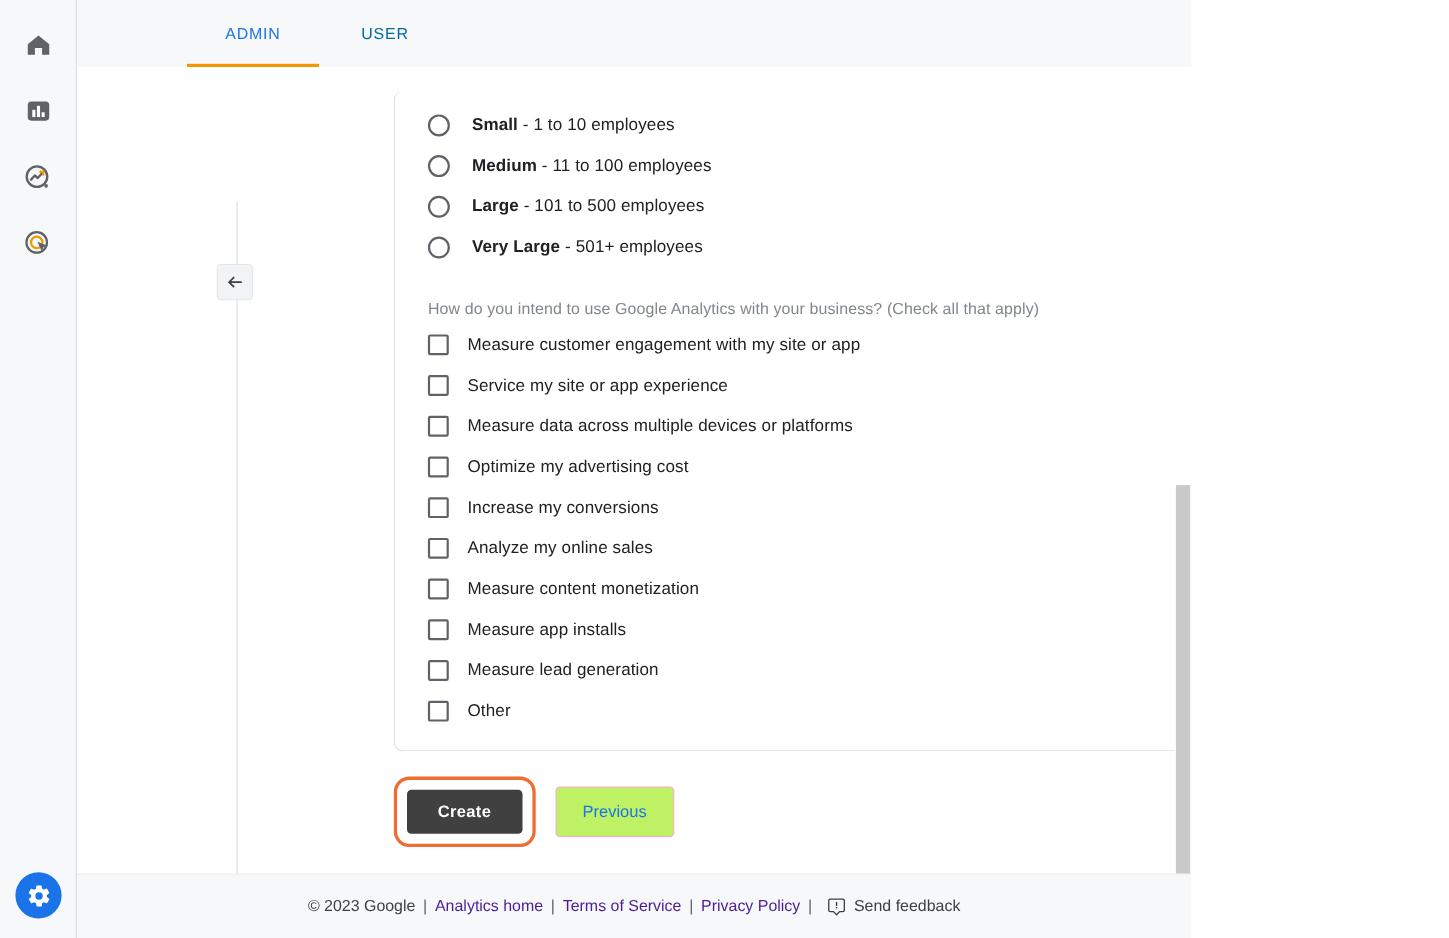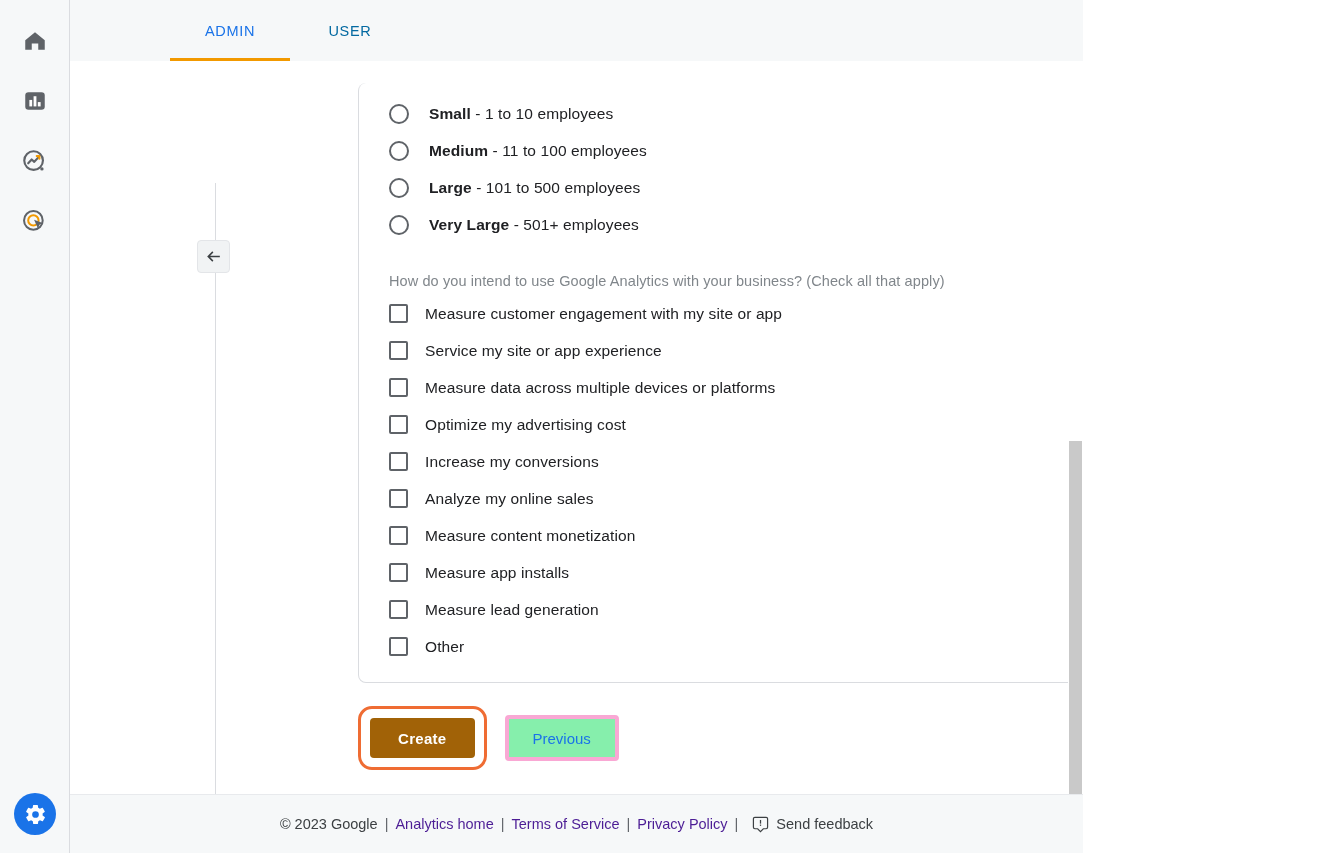--- a/index.html
+++ b/index.html
@@ -204,36 +204,36 @@
   }
   .create-wrap {
     position: relative;
     padding: 9px;
     border: 3px solid #ef6c33;
     border-radius: 14px;
     display: inline-flex;
     background: transparent;
   }
   .btn-create {
-    background: #a16207;
+    background: #404040;
     color: #ffffff;
     border: none;
     border-radius: 4px;
     height: 40px;
     padding: 0 28px;
     font-size: 15px;
     font-weight: 700;
     letter-spacing: 0.3px;
     font-family: "Liberation Sans", sans-serif;
     cursor: pointer;
   }
   .btn-prev {
-    background: #86efac;
+    background: #bef264;
     color: #1a73e8;
-    border: 4px solid #f9a8d4;
+    border: 1px solid #f9a8d4;
     border-radius: 4px;
     height: 46px;
     padding: 0 24px;
     font-size: 15px;
     font-weight: 400;
     font-family: "Liberation Sans", sans-serif;
     cursor: pointer;
   }
 
   

